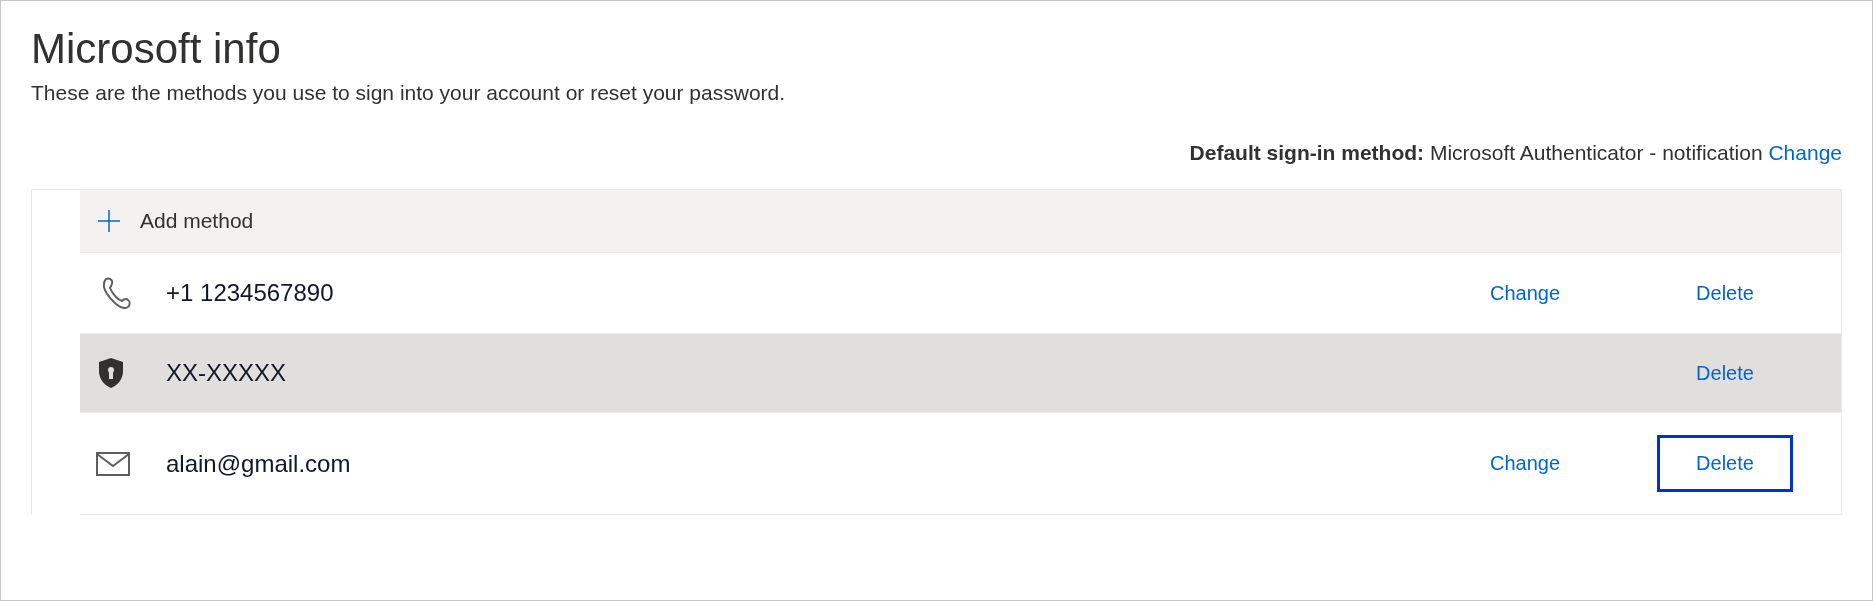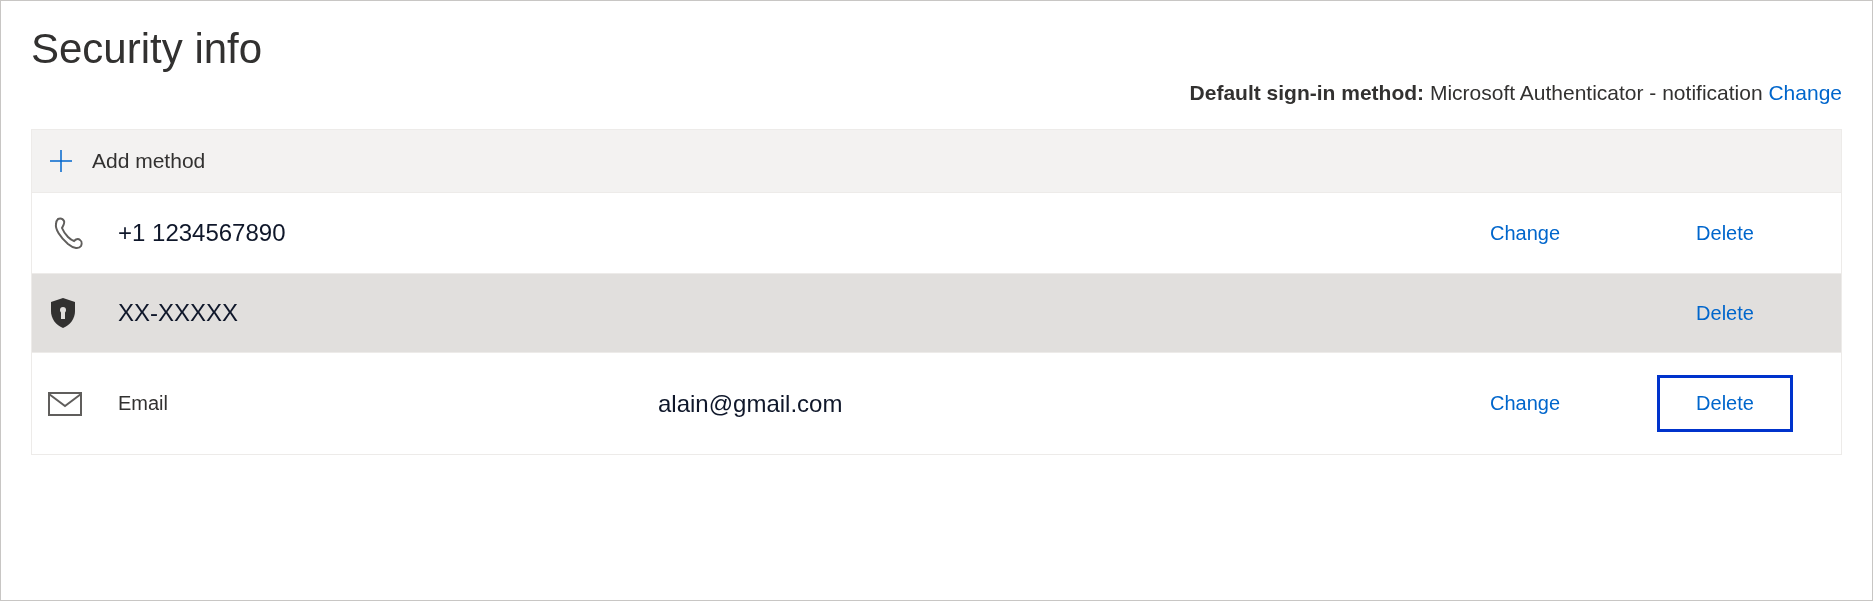--- a/index.html
+++ b/index.html
@@ -42,20 +42,21 @@
       font-weight: 400;
     }
     .link {
       color: #0066cc;
       cursor: pointer;
       font-weight: 400;
     }
     .methods-table {
       border: 1px solid #edebe9;
       border-bottom: none;
+      padding-left: 48px;
     }
     .add-method-row {
       display: flex;
       align-items: center;
       padding: 18px 16px;
       background: #f3f2f1;
       border-bottom: 1px solid #edebe9;
       cursor: pointer;
     }
     .add-method-row .plus-icon {
@@ -107,21 +108,22 @@
       padding: 14px 36px;
     }
     svg {
       display: block;
     }
   </style>
 </head>
 <body>
 
 <div class="container">
-  <h1 class="page-title">Security info</h1>
+  <h1 class="page-title">Microsoft info</h1>
+  <p class="page-subtitle">These are the methods you use to sign into your account or reset your password.</p>
 
   <div class="default-method-row">
     <span class="default-method-label">Default sign-in method:</span>
     <span class="default-method-value">Microsoft Authenticator - notification</span>
     <span class="link">Change</span>
   </div>
 
   <div class="methods-table">
     <div class="add-method-row">
       <span class="plus-icon">
@@ -165,21 +167,20 @@
       </div>
     </div>
 
     <div class="method-row">
       <div class="method-icon-cell">
         <svg width="34" height="24" viewBox="0 0 34 24" fill="none">
           <rect x="1" y="1" width="32" height="22" stroke="#605e5c" stroke-width="2" fill="none"></rect>
           <path d="M1 2 L17 14 L33 2" stroke="#605e5c" stroke-width="2" fill="none"></path>
         </svg>
       </div>
-      <div class="method-name-cell">Email</div>
       <div class="method-value-cell">alain@gmail.com</div>
       <div class="method-action-cell">
         <span class="action-link">Change</span>
       </div>
       <div class="method-action-cell">
         <span class="action-link delete-highlight">Delete</span>
       </div>
     </div>
 
   </div>

